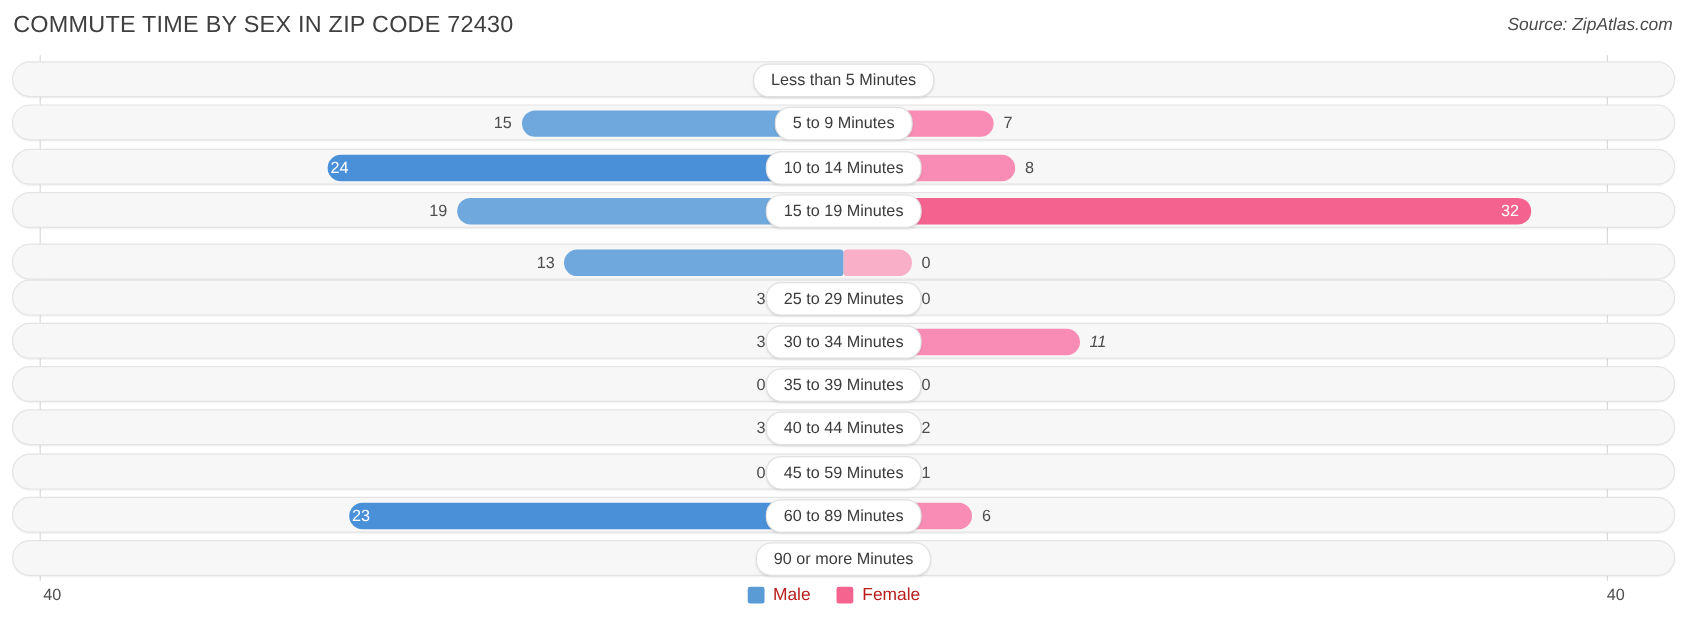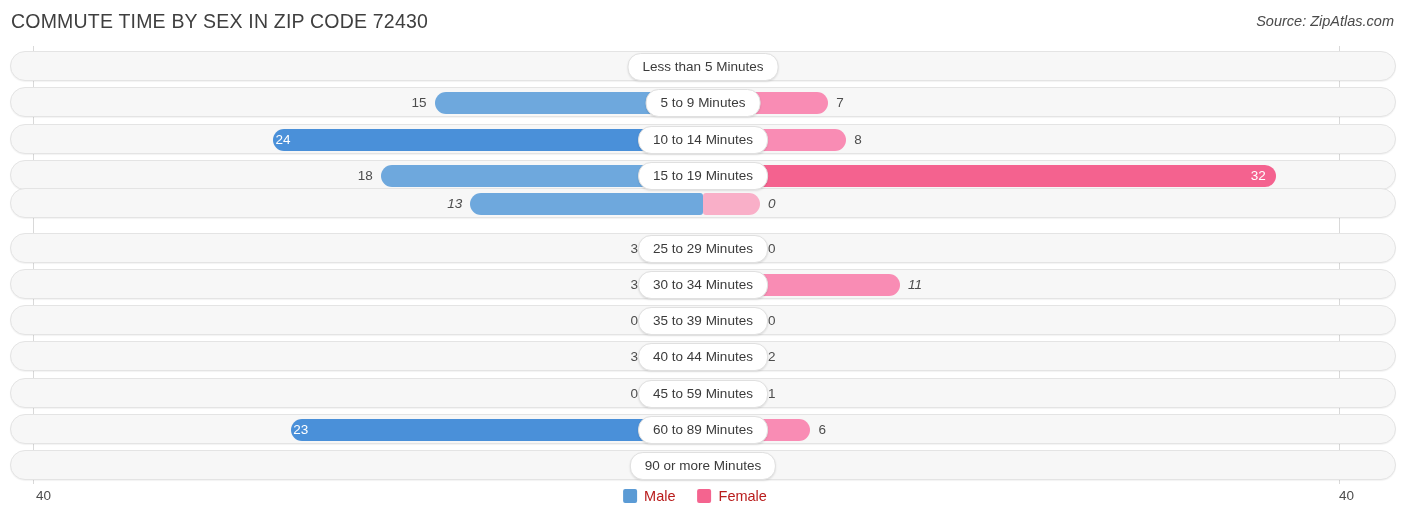--- a/index.html
+++ b/index.html
@@ -192,25 +192,25 @@
       <div class="row" style="top: 77.6px;">
         <div class="bar male" style="width: 429.6px; background: rgb(74, 144, 217);"></div>
         <div class="bar female" style="width: 143.2px; background: rgb(249, 140, 180);"></div>
         <div class="val inside" style="right: 1104.6px;">24</div>
         <div class="val outside-right" style="left: 843.2px;">8</div>
         <div class="cat-pill">10 to 14 Minutes</div>
       </div>
       <div class="row" style="top: 113.9px;">
         <div class="bar male" style="width: 322.2px; background: rgb(110, 168, 221);"></div>
         <div class="bar female" style="width: 572.8px; background: rgb(244, 98, 143);"></div>
-        <div class="val outside-left" style="right: 1022.2px;">18</div>
+        <div class="val outside-left" style="right: 1022.2px;">19</div>
         <div class="val inside" style="left: 1239.8px;">32</div>
         <div class="cat-pill">15 to 19 Minutes</div>
       </div>
-      <div class="row" style="top: 142px; font-style: italic;">
+      <div class="row" style="top: 157px;">
         <div class="bar male" style="width: 232.7px; background: rgb(110, 168, 221);"></div>
         <div class="bar female" style="width: 57px; background: rgb(249, 175, 200);"></div>
         <div class="val outside-left" style="right: 932.7px;">13</div>
         <div class="val outside-right" style="left: 757px;">0</div>
       </div>
       <div class="row" style="top: 186.5px;">
         <div class="bar male" style="width: 57px; background: rgb(110, 168, 221);"></div>
         <div class="bar female" style="width: 57px; background: rgb(249, 175, 200);"></div>
         <div class="val outside-left" style="right: 757px;">3</div>
         <div class="val outside-right" style="left: 757px;">0</div>

